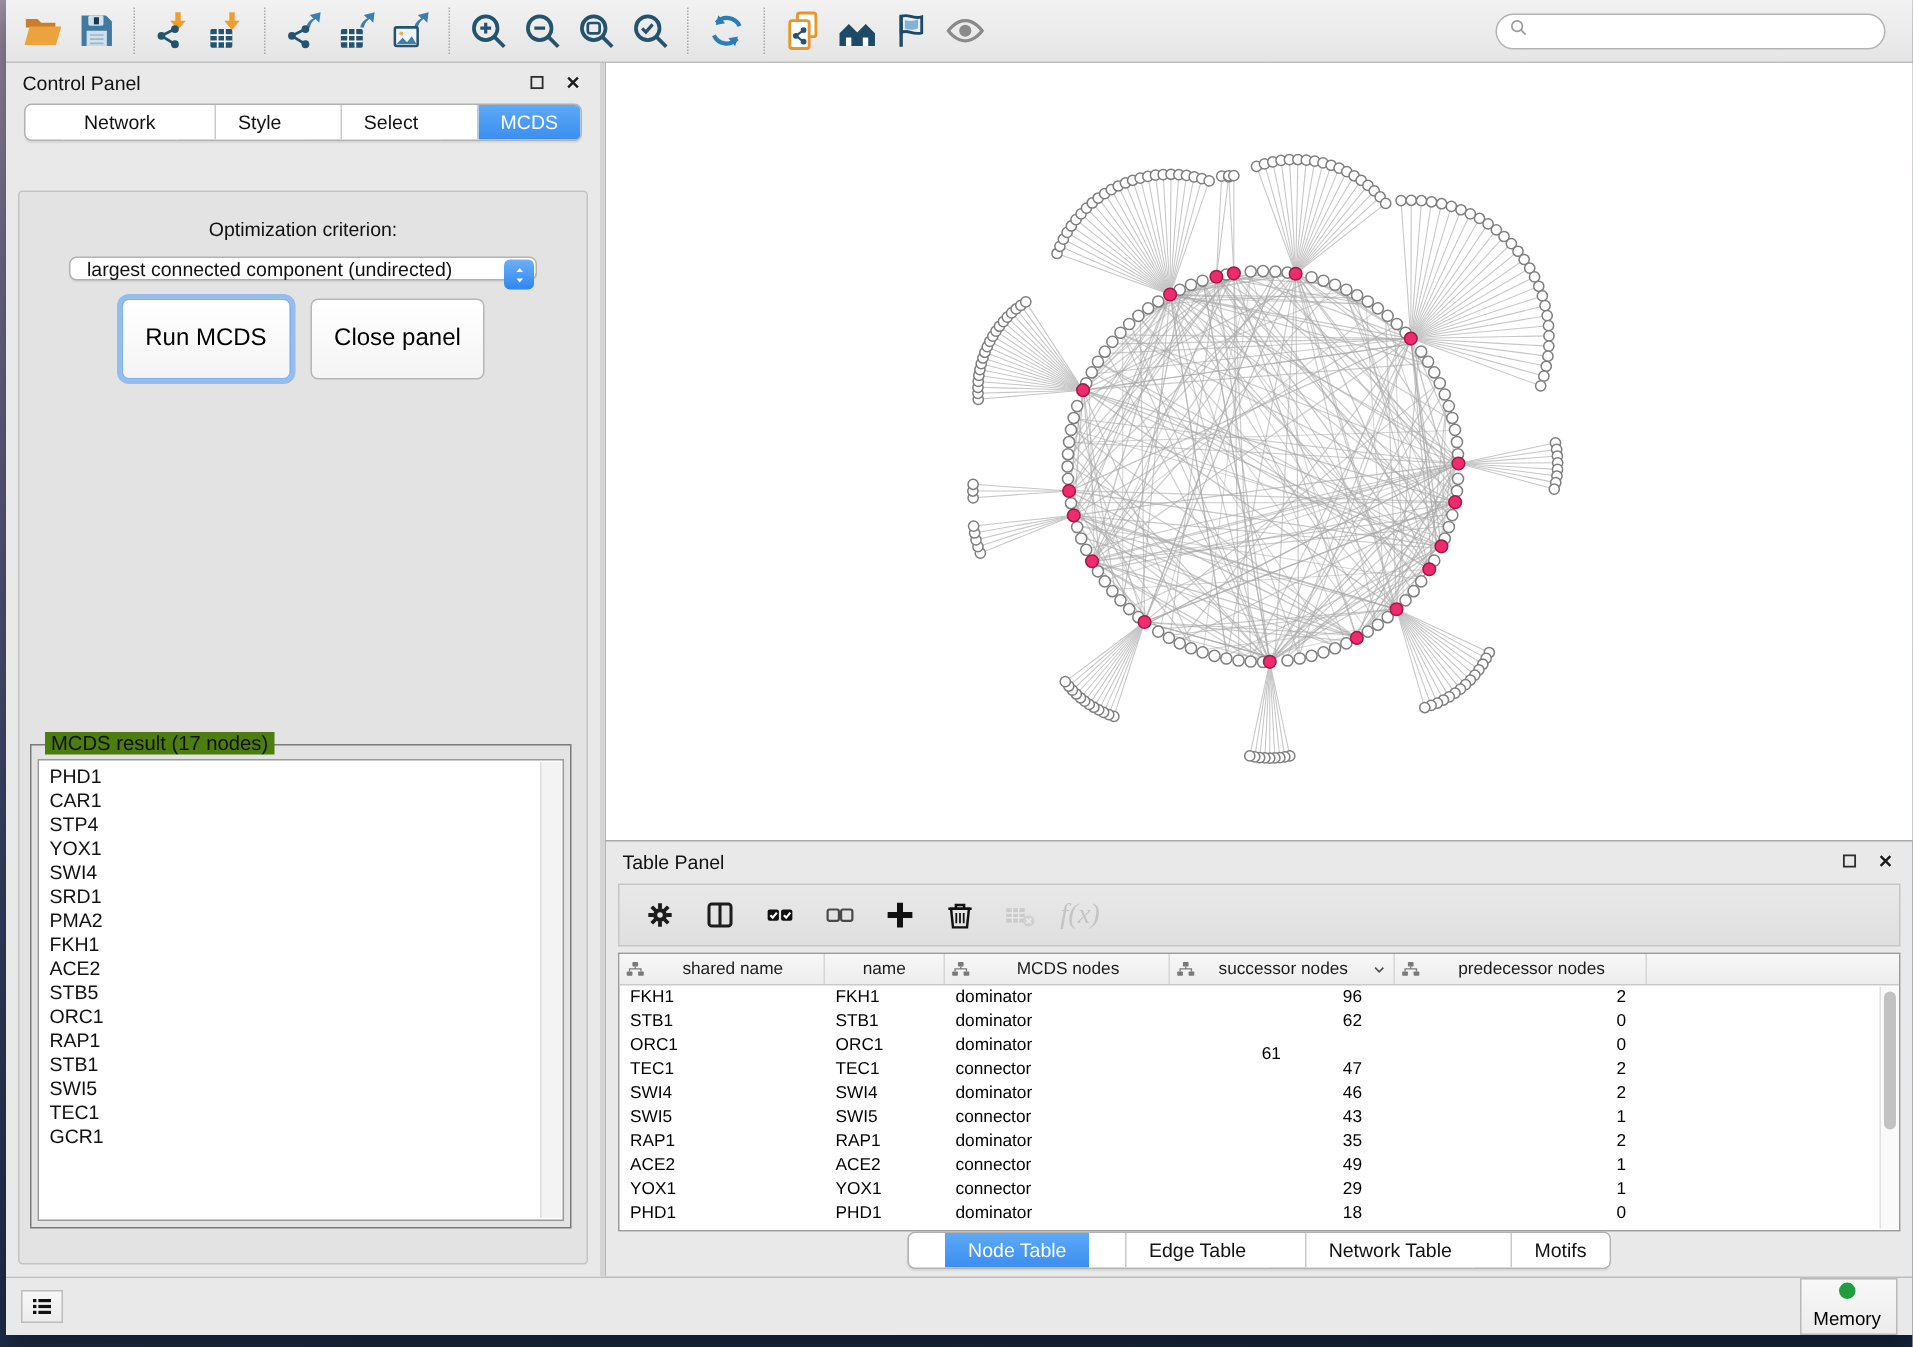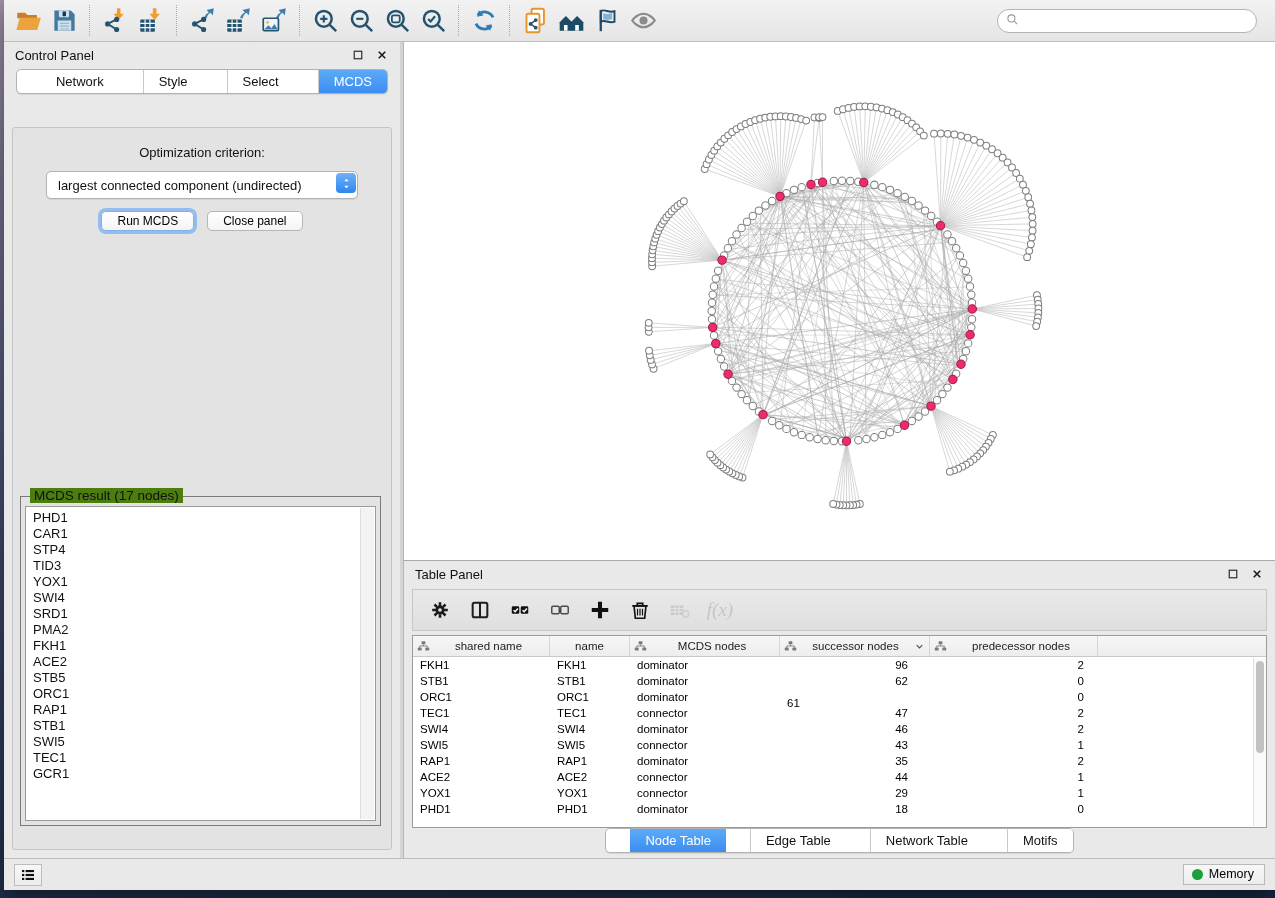--- a/index.html
+++ b/index.html
@@ -43,31 +43,31 @@
   .seg { display:flex; border:1px solid #b2b2b2; border-radius:5px; overflow:hidden;
     background:#fff; box-shadow:0 1px 1px rgba(0,0,0,.08); }
   .seg button { border:none; background:#fff; padding:4px 15px; font-size:13px;
     font-family:inherit; border-left:1px solid #c9c9c9; cursor:pointer; color:#111;margin-left:24px; }
   .seg button:first-child { border-left:none; }
   .seg button.active { background:linear-gradient(#5caaf7,#3b8ef0); color:#fff; }
 
   .cp-body { position:absolute; left:8px; right:8px; top:85px; bottom:8px;
     background:#e3e3e3; border:1px solid #c4c4c4; border-radius:3px; }
   .opt-label { text-align:center; margin-top:17px; font-size:13px; }
-  .mac-select { width:312px; height:28px; margin:11px auto 0; background:#fff;
+  .mac-select { width:312px; height:16px; margin:11px auto 0; background:#fff;
     border:1px solid #b2b2b2; border-radius:5px; position:relative;
     font-size:13px; display:flex; align-items:center; padding:0 26px 0 11px; cursor:pointer;
     box-shadow:0 1px 1px rgba(0,0,0,.08); }
   .mac-select .stepper { position:absolute; right:1px; top:1px; width:20px; height:20px;
     border-radius:4px; background:linear-gradient(#6db1f8,#2f86ef);
     display:flex; flex-direction:column; align-items:center; justify-content:center; gap:1px; }
   .mac-select .stepper svg { width:9px; height:6px; }
   .btn-row { display:flex; justify-content:center; gap:13px; margin-top:12px; }
   .btn { background:linear-gradient(#ffffff,#f4f4f4); border:1px solid #b6b6b6; border-radius:5px;
-    padding:2px 15px; font-size:12px; font-family:inherit; cursor:pointer; }
+    padding:17px 15px; font-size:16px; font-family:inherit; cursor:pointer; }
   .btn.focused { box-shadow:0 0 0 3px rgba(106,168,243,.65); border-color:#7cb0ee; }
 
   .mcds-group { position:absolute; left:7px; right:10px; top:368px; bottom:23px;
     border:1px solid #7a7a7a; background:#e3e3e3; }
   .mcds-legend { position:absolute; top:-9px; left:9px; background:#4d7c0f;
     padding:0 4px; font-size:13.5px; }
   .mcds-list { position:absolute; left:4px; right:4px; top:9px; bottom:4px;
     background:#fff; border:1px solid #9a9a9a; overflow:hidden;
     font-size:13px; line-height:16px; padding:3px 0 0 7px; }
   .mcds-scroll { position:absolute; top:1px; bottom:1px; right:1px; width:14px;
@@ -116,21 +116,21 @@
   .tp-tabs { flex:0 0 30px; display:flex; align-items:flex-start; justify-content:center; }
 
   
   .status { flex:0 0 32px; background:#e9e9e9; border-top:1px solid #bdbdbd;
     display:flex; align-items:center; justify-content:space-between; padding:0 10px; }
   .status-btn { width:28px; height:22px; background:linear-gradient(#f8f8f8,#ececec);
     border:1px solid #bdbdbd; display:flex; align-items:center; justify-content:center; cursor:pointer; }
   .status-btn svg { width:16px; height:16px; }
   .memory-btn { display:flex; align-items:center; gap:6px;
     background:linear-gradient(#f8f8f8,#ececec); border:1px solid #b9b9b9;
-    padding:2px 10px 3px 8px; font-size:12.5px; font-family:inherit; cursor:pointer; }
+    padding:2px 10px 3px 8px; font-size:12.5px; font-family:inherit; cursor:pointer;flex-direction:column; }
   .memory-dot { width:11px; height:11px; border-radius:50%; }
 </style>
 </head>
 <body>
 
 <div class="app">
 
   <div class="toolbar" id="main-toolbar">
     <button class="tb-btn">
         <svg viewBox="0 0 24 24">
@@ -333,21 +333,20 @@
           <button class="btn focused">Run MCDS</button>
           <button class="btn">Close panel</button>
         </div>
         <div class="mcds-group">
           <span class="mcds-legend">MCDS result (17 nodes)</span>
           <div class="mcds-list" id="mcds-list">
             <div class="mcds-scroll"></div>
           <div>PHD1</div>
               <div>CAR1</div>
               <div>STP4</div>
-              <div>TID3</div>
               <div>YOX1</div>
               <div>SWI4</div>
               <div>SRD1</div>
               <div>PMA2</div>
               <div>FKH1</div>
               <div>ACE2</div>
               <div>STB5</div>
               <div>ORC1</div>
               <div>RAP1</div>
               <div>STB1</div>
@@ -1146,21 +1145,21 @@
                 <div class="td" style="width: 137px; text-align: left;">STB1</div>
                 <div class="td" style="width: 80px; text-align: left;">STB1</div>
                 <div class="td" style="width: 150px; text-align: left;">dominator</div>
                 <div class="td" style="width: 150px; text-align: right; padding-right: 22px;">62</div>
                 <div class="td" style="width: 168px; text-align: right; padding-right: 14px;">0</div>
               </div>
               <div class="tr">
                 <div class="td" style="width: 137px; text-align: left;">ORC1</div>
                 <div class="td" style="width: 80px; text-align: left;">ORC1</div>
                 <div class="td" style="width: 150px; text-align: left;">dominator</div>
-                <div class="td" style="width: 150px; text-align: left; padding-right: 22px; margin-top: 12px;">61</div>
+                <div class="td" style="width: 150px; text-align: center; padding-right: 22px; margin-top: 12px;">61</div>
                 <div class="td" style="width: 168px; text-align: right; padding-right: 14px;">0</div>
               </div>
               <div class="tr">
                 <div class="td" style="width: 137px; text-align: left;">TEC1</div>
                 <div class="td" style="width: 80px; text-align: left;">TEC1</div>
                 <div class="td" style="width: 150px; text-align: left;">connector</div>
                 <div class="td" style="width: 150px; text-align: right; padding-right: 22px;">47</div>
                 <div class="td" style="width: 168px; text-align: right; padding-right: 14px;">2</div>
               </div>
               <div class="tr">
@@ -1181,21 +1180,21 @@
                 <div class="td" style="width: 137px; text-align: left;">RAP1</div>
                 <div class="td" style="width: 80px; text-align: left;">RAP1</div>
                 <div class="td" style="width: 150px; text-align: left;">dominator</div>
                 <div class="td" style="width: 150px; text-align: right; padding-right: 22px;">35</div>
                 <div class="td" style="width: 168px; text-align: right; padding-right: 14px;">2</div>
               </div>
               <div class="tr">
                 <div class="td" style="width: 137px; text-align: left;">ACE2</div>
                 <div class="td" style="width: 80px; text-align: left;">ACE2</div>
                 <div class="td" style="width: 150px; text-align: left;">connector</div>
-                <div class="td" style="width: 150px; text-align: right; padding-right: 22px;">44</div>
+                <div class="td" style="width: 150px; text-align: right; padding-right: 22px;">49</div>
                 <div class="td" style="width: 168px; text-align: right; padding-right: 14px;">1</div>
               </div>
               <div class="tr">
                 <div class="td" style="width: 137px; text-align: left;">YOX1</div>
                 <div class="td" style="width: 80px; text-align: left;">YOX1</div>
                 <div class="td" style="width: 150px; text-align: left;">connector</div>
                 <div class="td" style="width: 150px; text-align: right; padding-right: 22px;">29</div>
                 <div class="td" style="width: 168px; text-align: right; padding-right: 14px;">1</div>
               </div>
               <div class="tr">

